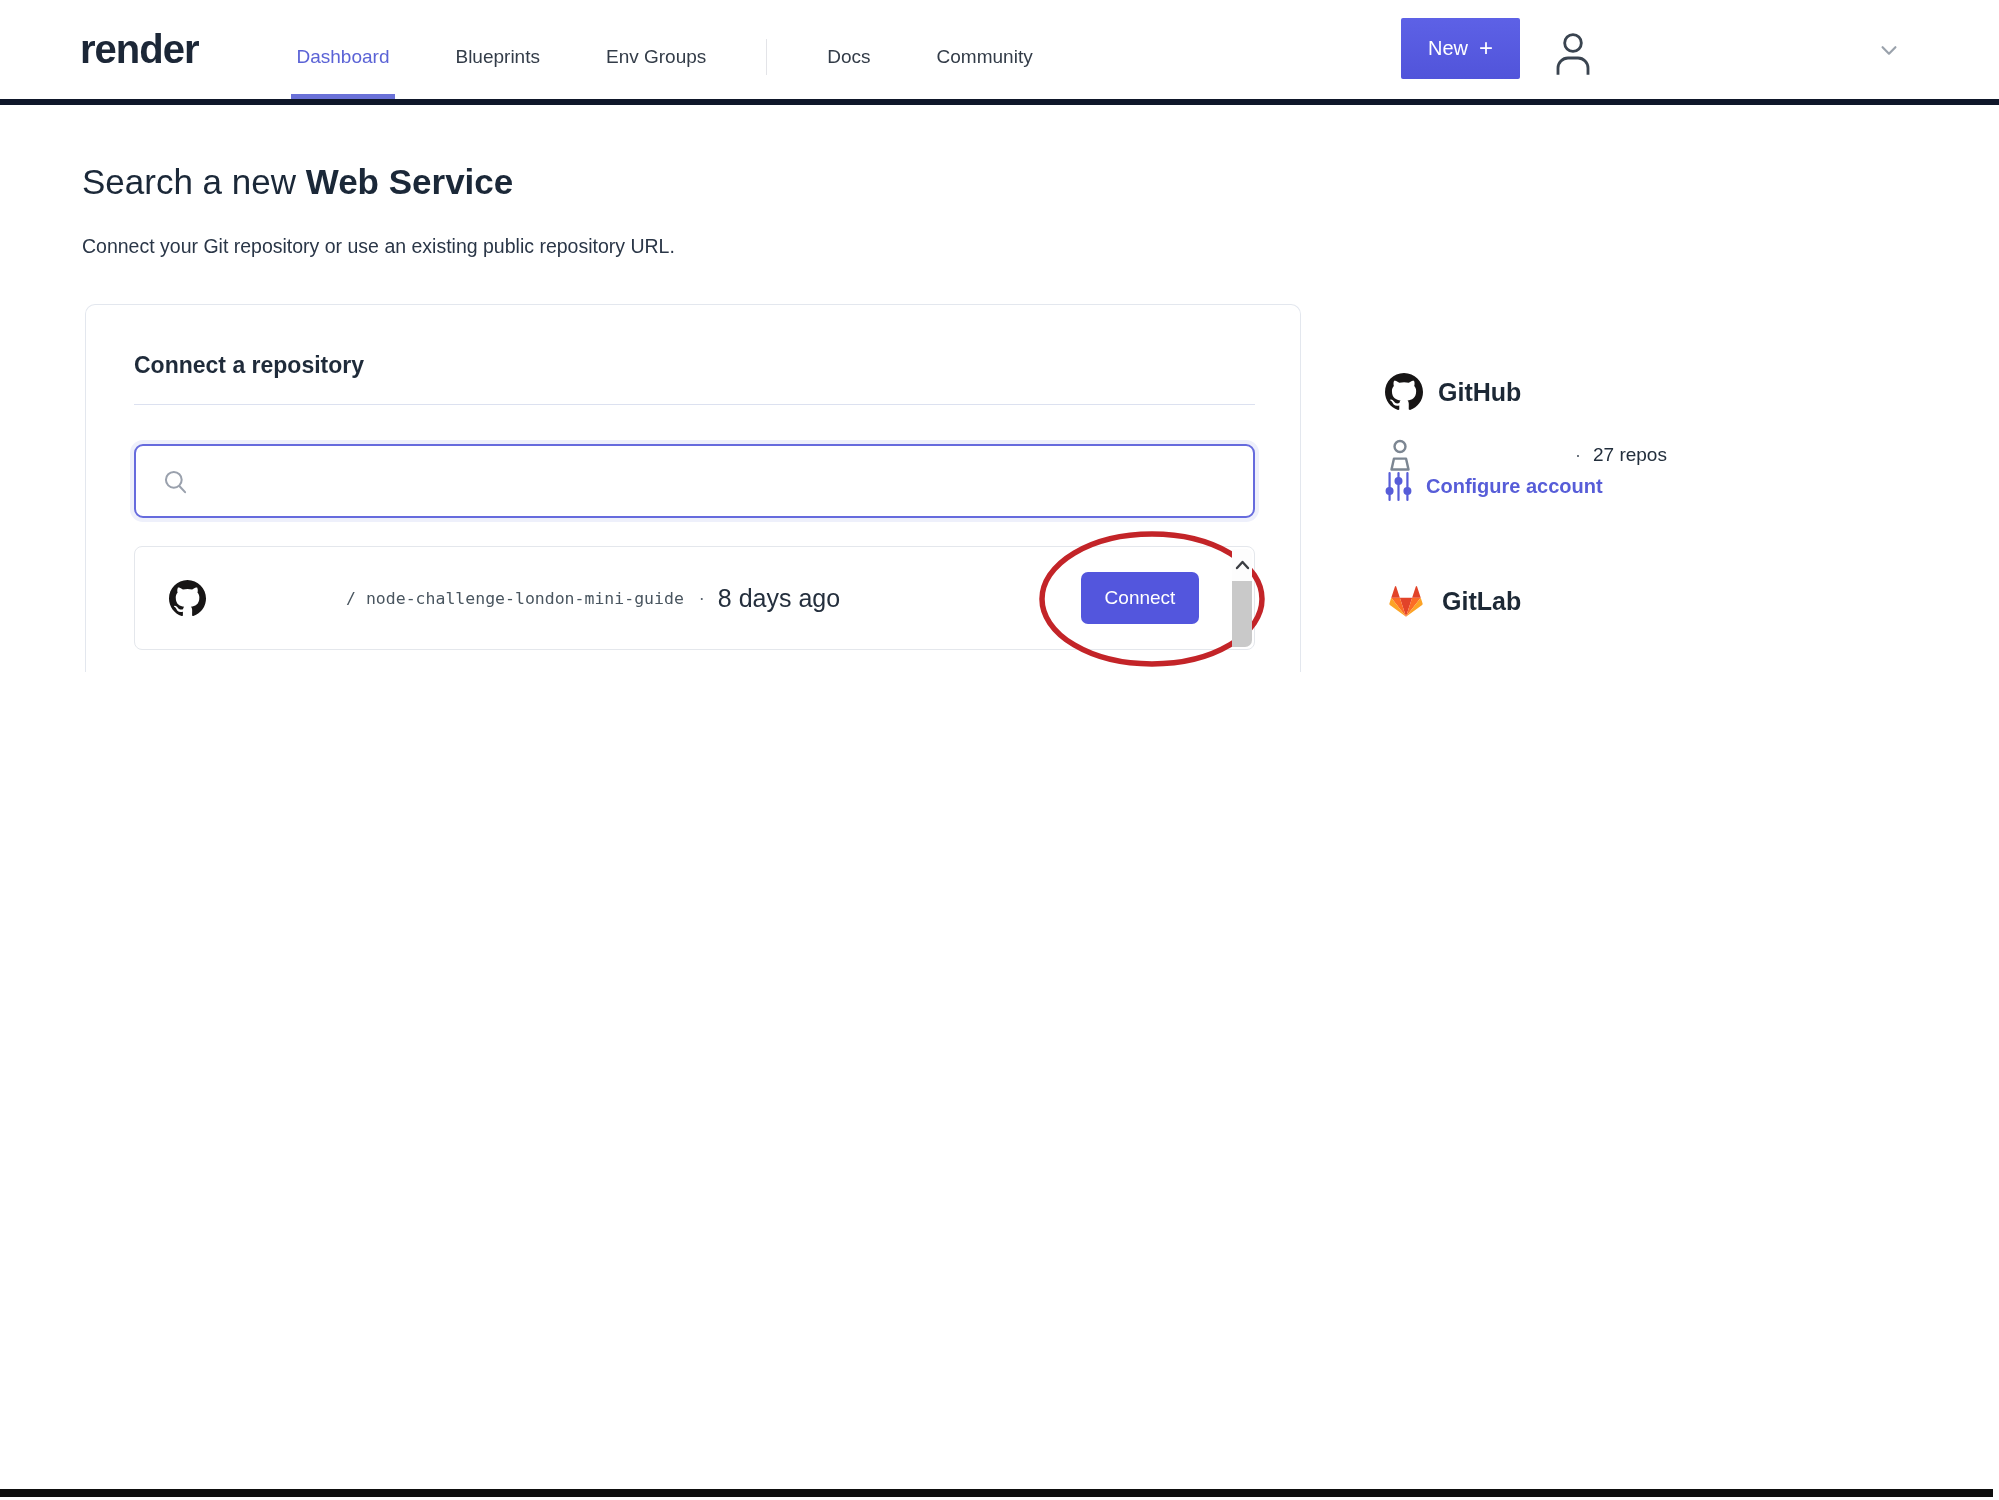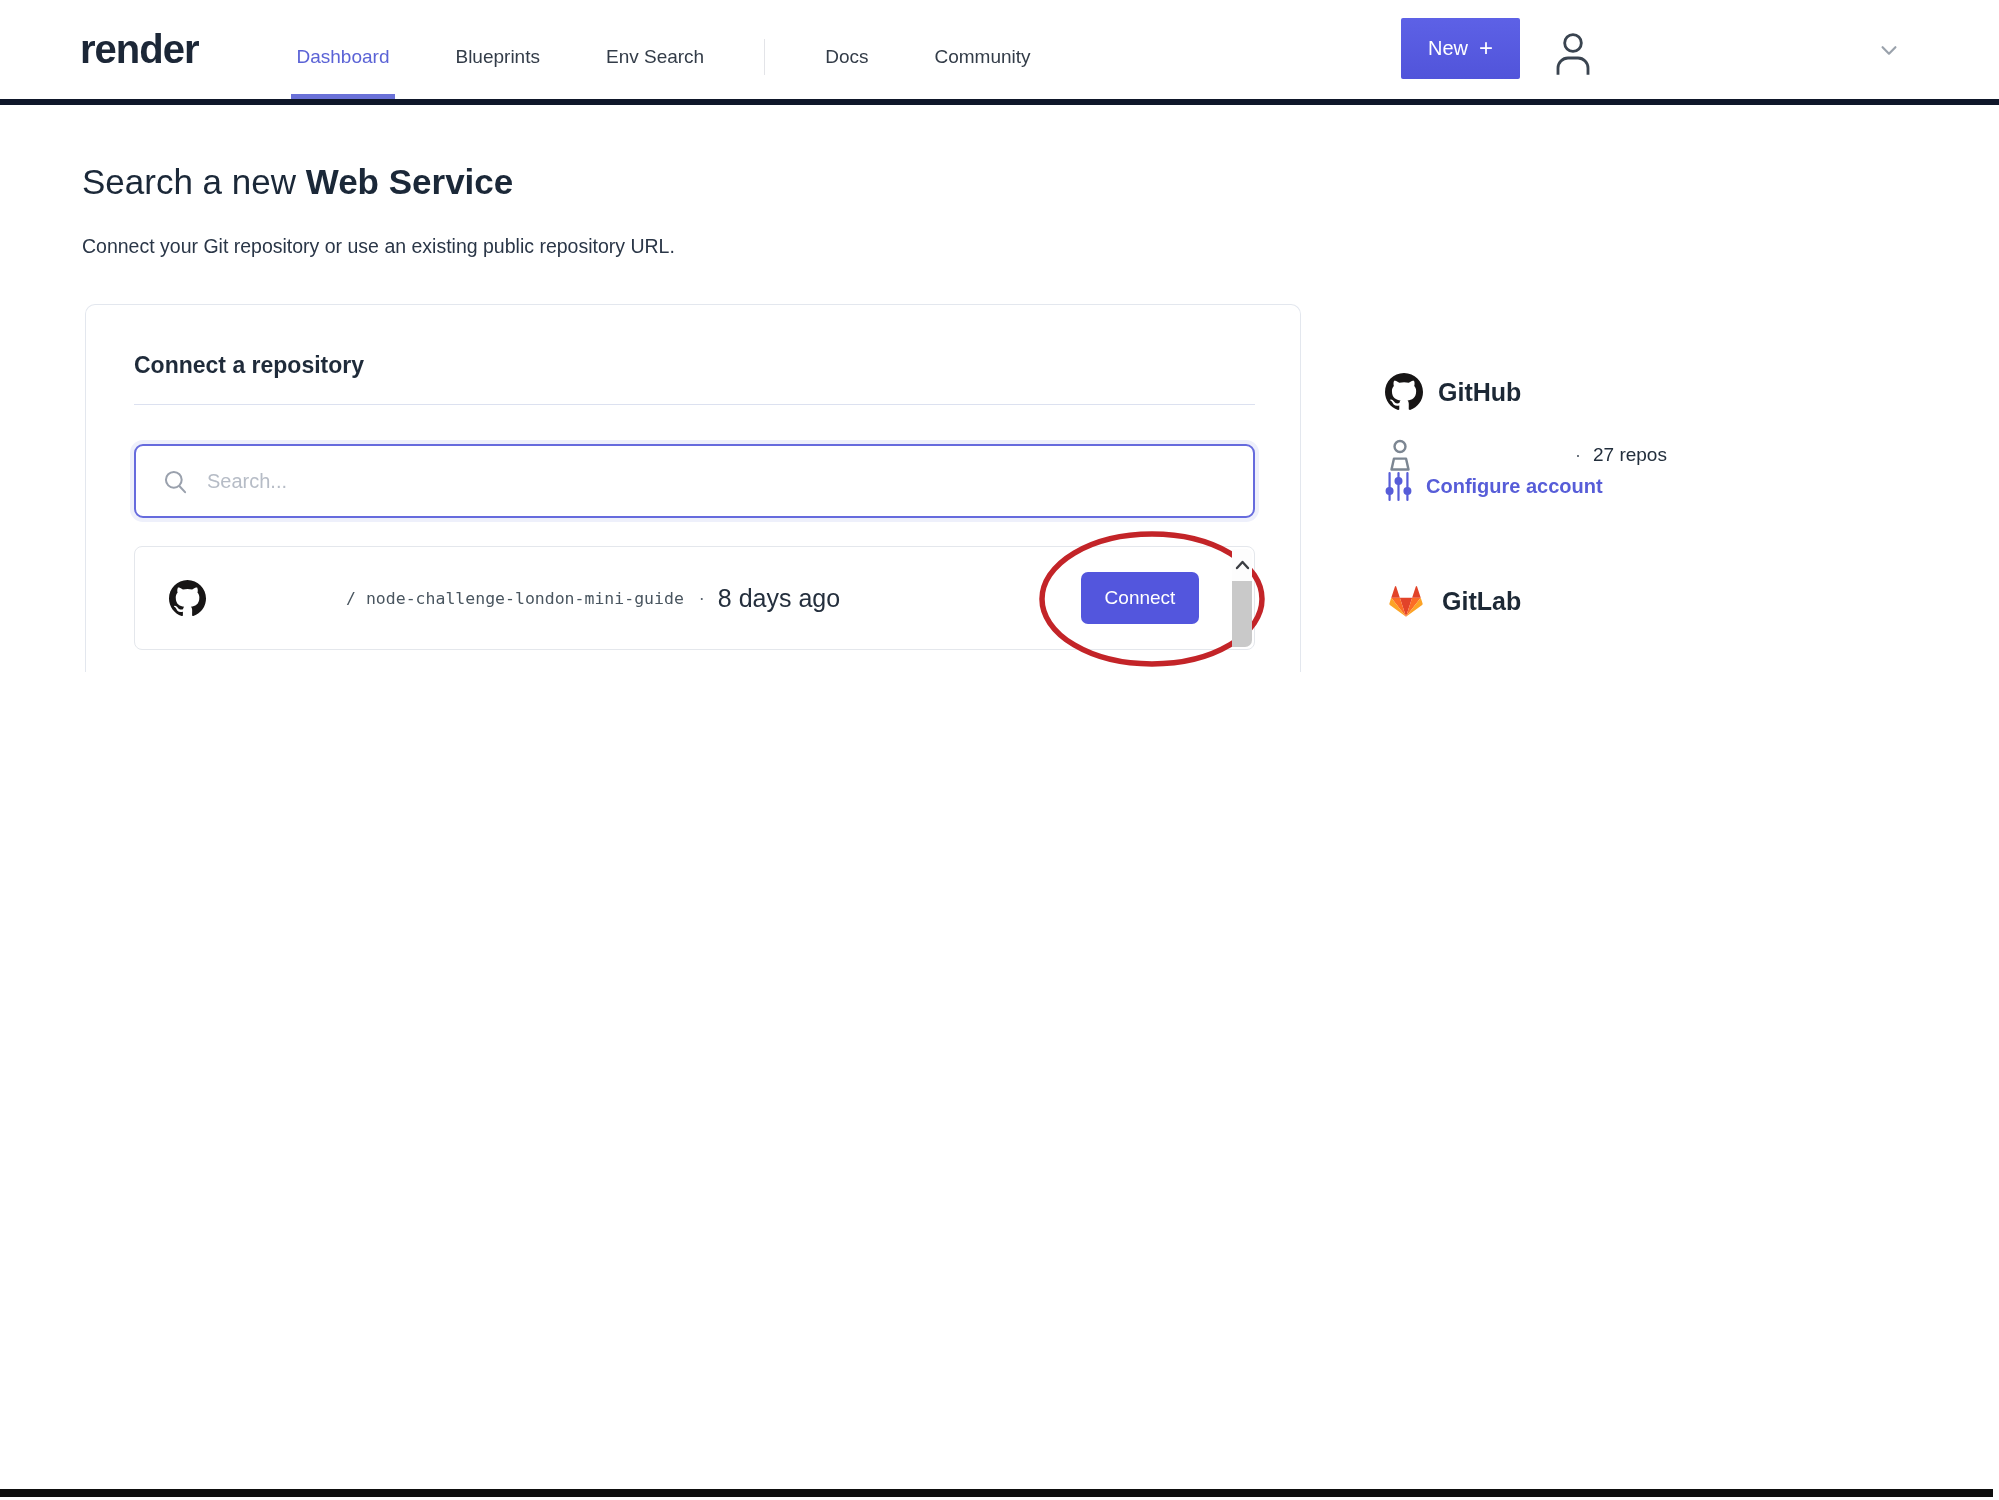--- a/index.html
+++ b/index.html
@@ -90,21 +90,21 @@
 </head>
 <body>
 
 <div class="canvas">
 
   <header>
     <div class="logo">render</div>
     <nav>
       <div class="nav-item active">Dashboard</div>
       <div class="nav-item">Blueprints</div>
-      <div class="nav-item">Env Search</div>
+      <div class="nav-item">Env Groups</div>
       <div class="nav-divider"></div>
       <div class="nav-item">Docs</div>
       <div class="nav-item">Community</div>
     </nav>
 
     <button class="new-btn">
       <span>New</span>
       <span class="plus">+</span>
     </button>
 
@@ -127,21 +127,20 @@
 
   <section class="card">
     <h2 class="card-title">Connect a repository</h2>
     <div class="card-divider"></div>
 
     <div class="search-box">
       <svg width="27" height="27" viewBox="0 0 24 24" fill="none" stroke="#9aa1ad" stroke-width="1.8" stroke-linecap="round">
         <circle cx="10.5" cy="10.5" r="7"></circle>
         <line x1="15.8" y1="16.4" x2="20.5" y2="21.5"></line>
       </svg>
-      <input type="text" placeholder="Search..." style="">
     </div>
 
     <div class="repo-row">
       <svg width="37" height="37" viewBox="0 0 16 16" fill="#171515">
         <path d="M8 0C3.58 0 0 3.58 0 8c0 3.54 2.29 6.53 5.47 7.59.4.07.55-.17.55-.38 0-.19-.01-.82-.01-1.49-2.01.37-2.53-.49-2.69-.94-.09-.23-.48-.94-.82-1.13-.28-.15-.68-.52-.01-.53.63-.01 1.08.58 1.23.82.72 1.21 1.87.87 2.33.66.07-.52.28-.87.51-1.07-1.78-.2-3.64-.89-3.64-3.95 0-.87.31-1.59.82-2.15-.08-.2-.36-1.02.08-2.12 0 0 .67-.21 2.2.82.64-.18 1.32-.27 2-.27s1.36.09 2 .27c1.53-1.04 2.2-.82 2.2-.82.44 1.1.16 1.92.08 2.12.51.56.82 1.27.82 2.15 0 3.07-1.87 3.75-3.65 3.95.29.25.54.73.54 1.48 0 1.07-.01 1.93-.01 2.2 0 .21.15.46.55.38A8.01 8.01 0 0 0 16 8c0-4.42-3.58-8-8-8z"></path>
       </svg>
       <span class="redacted"></span>
       <span class="repo-path"><span class="slash">/</span><span>node-challenge-london-mini-guide</span></span>
       <span class="repo-dot">·</span>
       <span class="repo-ago">8 days ago</span>

